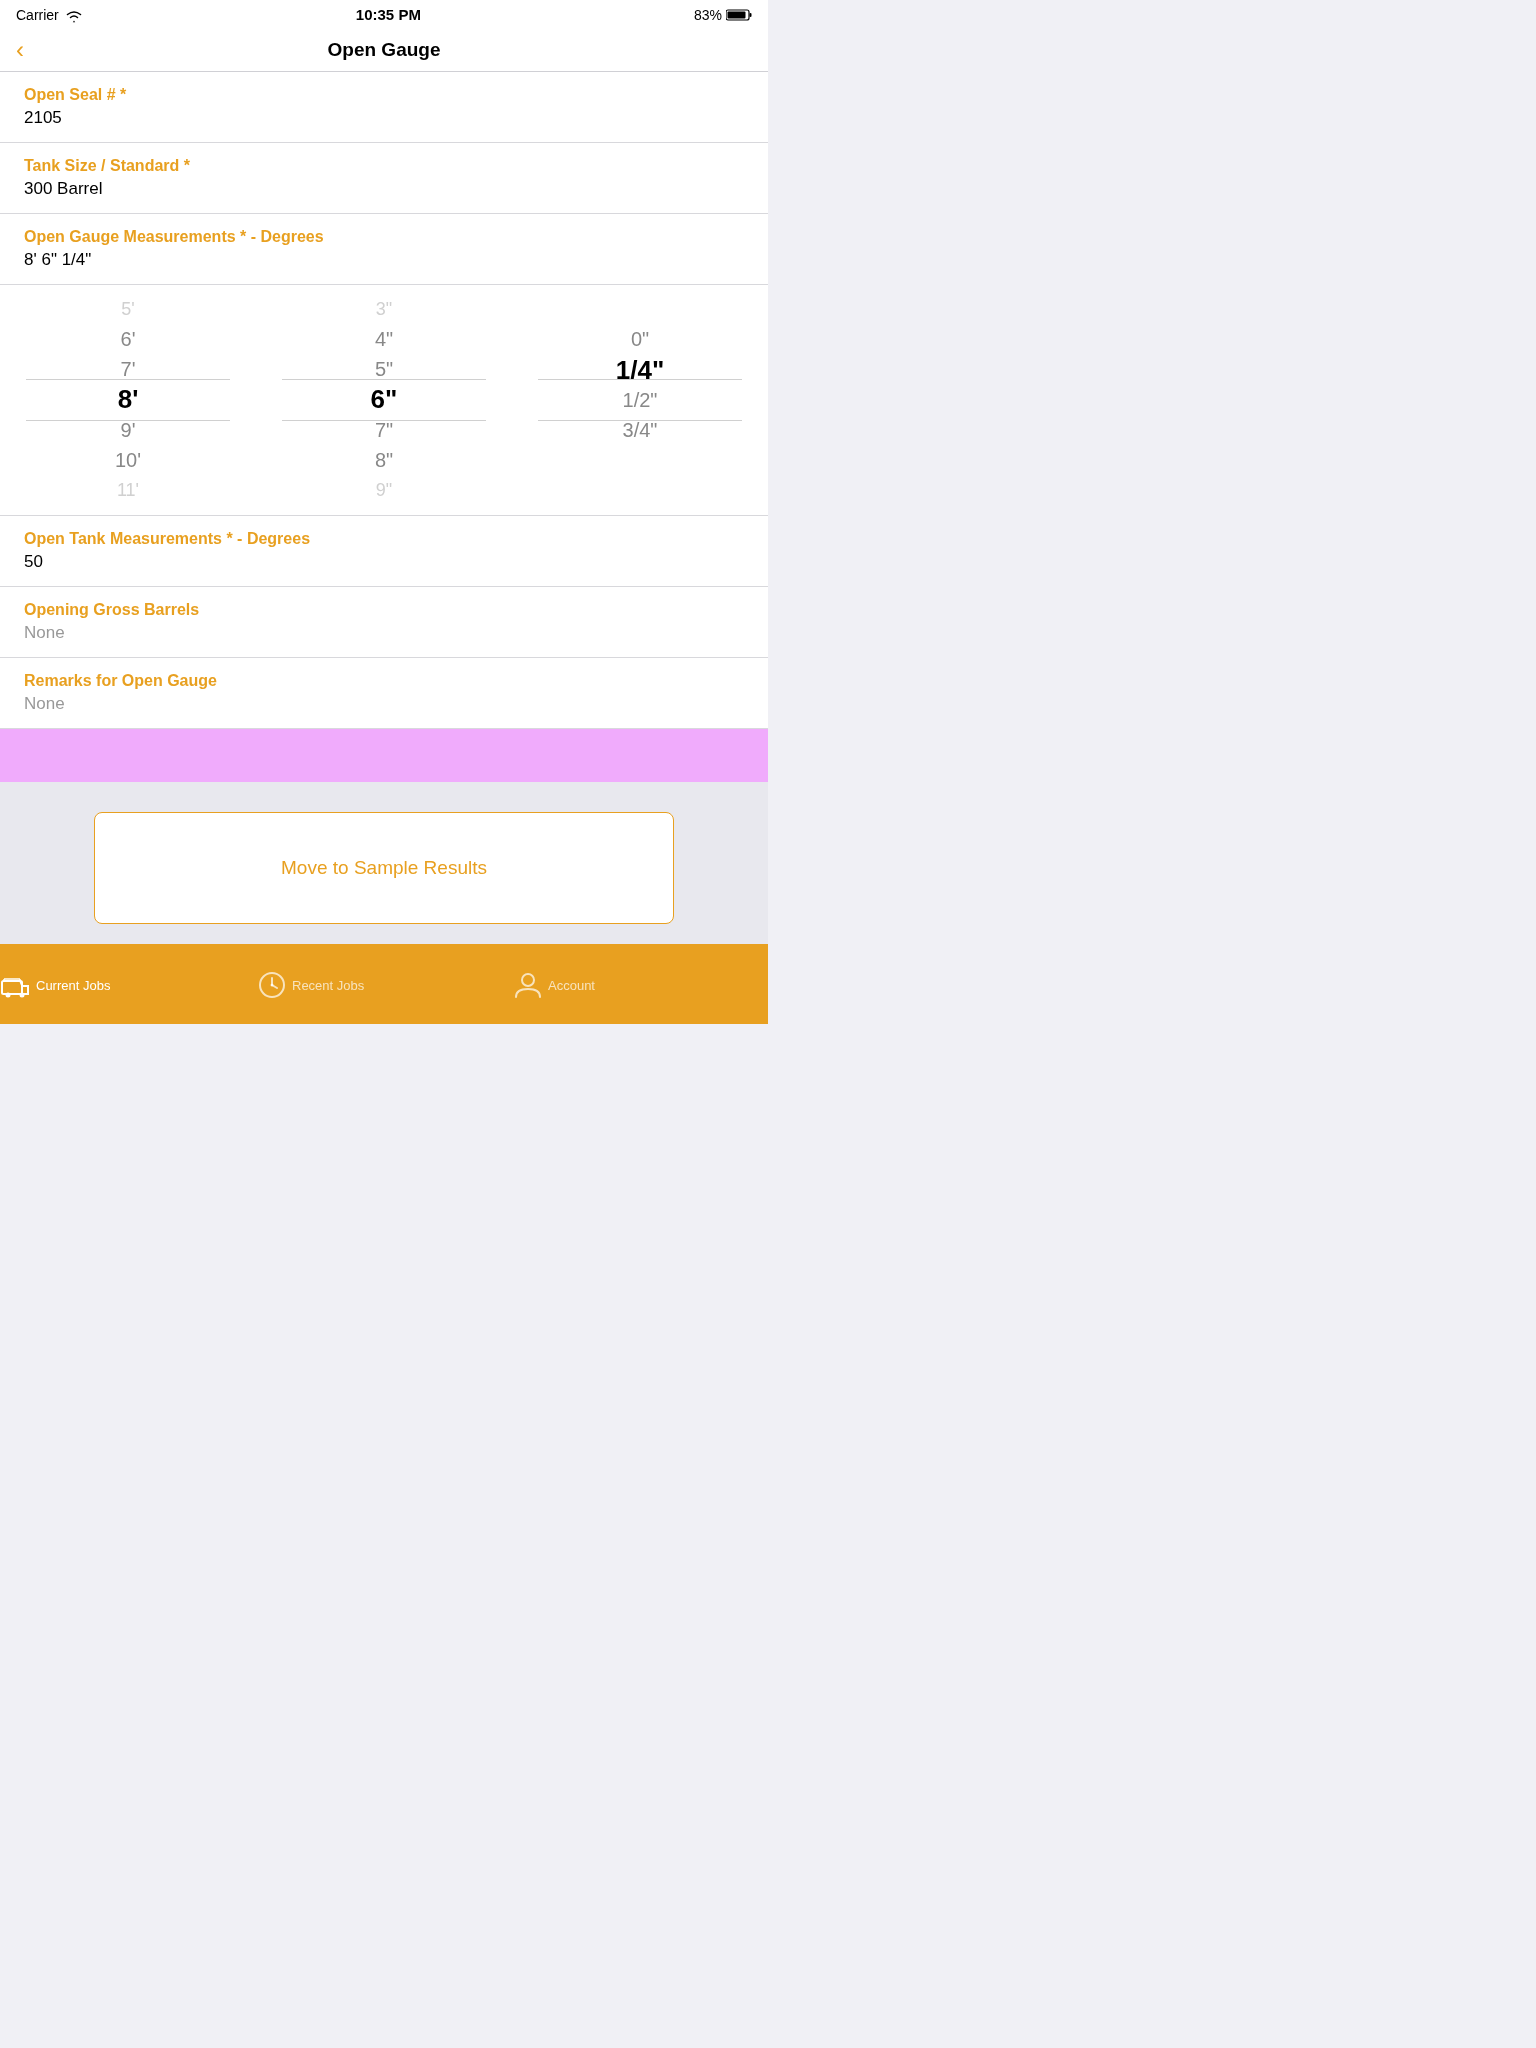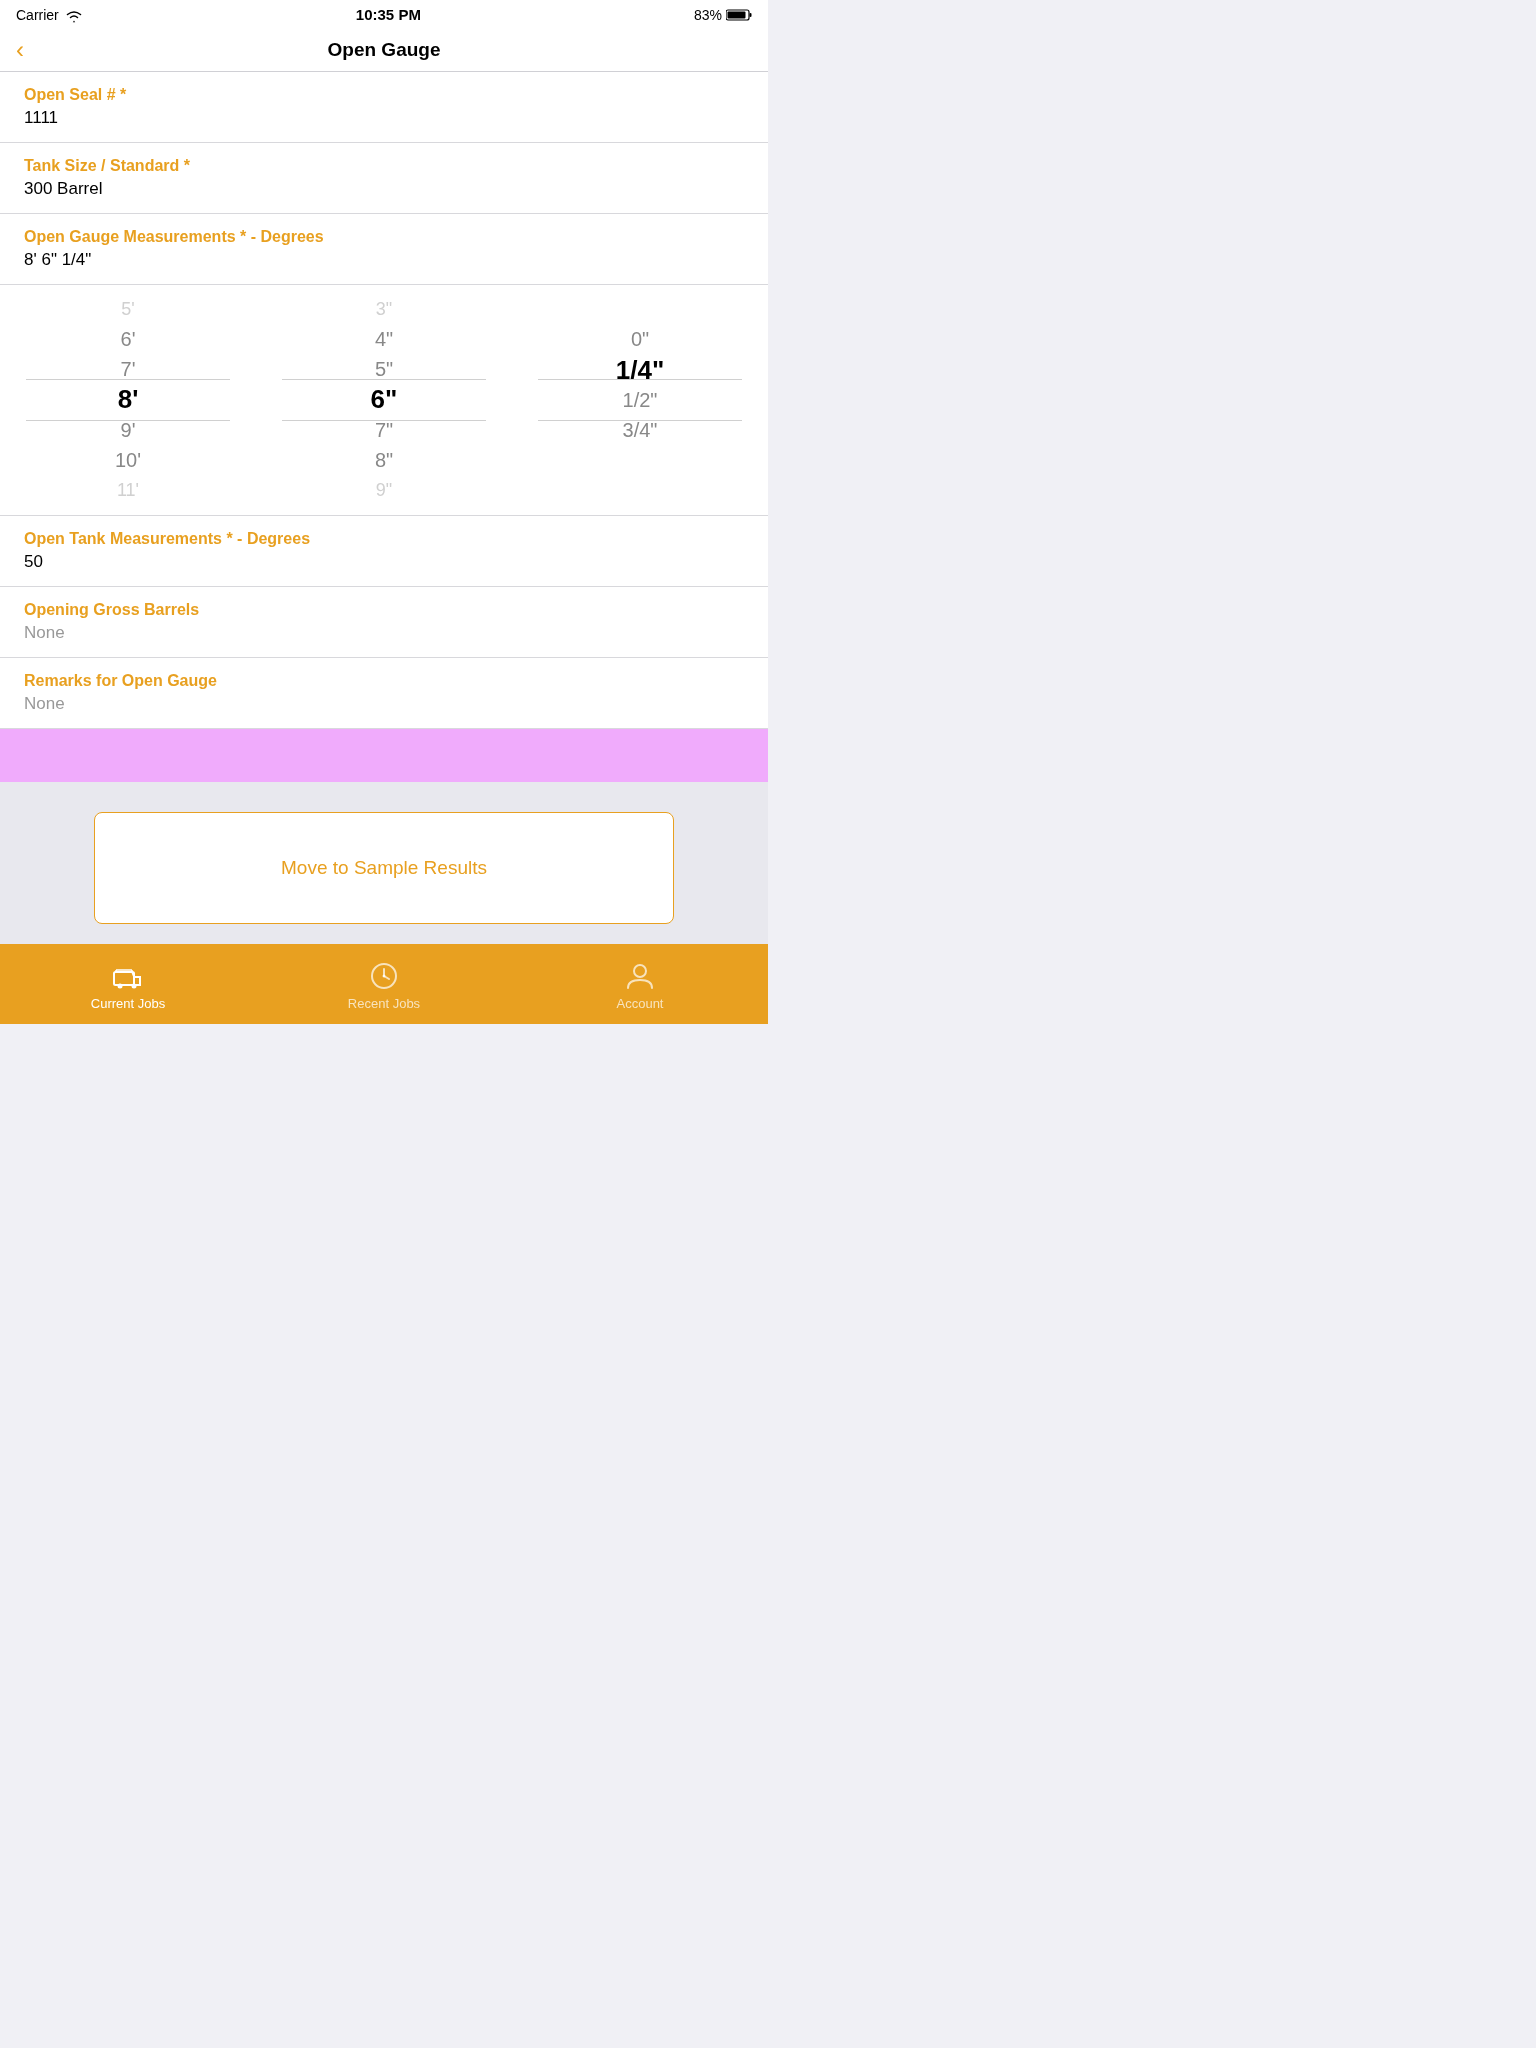--- a/index.html
+++ b/index.html
@@ -154,21 +154,21 @@
     .tab-bar {
       background: #e8a020;
       display: flex;
       justify-content: space-around;
       align-items: center;
       padding: 10px 0 8px;
       height: 80px;
     }
     .tab-item {
       display: flex;
-      flex-direction: column;
+      flex-direction: row;
       align-items: center;
       gap: 4px;
       cursor: pointer;
       flex: 1;
     }
     .tab-icon {
       width: 32px;
       height: 32px;
       display: flex;
       align-items: center;
@@ -217,21 +217,21 @@
 
 <div class="nav-bar">
   <div class="nav-back">‹</div>
   <div class="nav-title">Open Gauge</div>
 </div>
 
 <div class="content">
 
   <div class="field-group">
     <div class="field-label">Open Seal # *</div>
-    <div class="field-value">1111</div>
+    <div class="field-value">2105</div>
   </div>
 
   <div class="field-group">
     <div class="field-label">Tank Size / Standard *</div>
     <div class="field-value">300 Barrel</div>
   </div>
 
   <div class="field-group">
     <div class="field-label">Open Gauge Measurements * - Degrees</div>
     <div class="field-value">8' 6" 1/4"</div>

